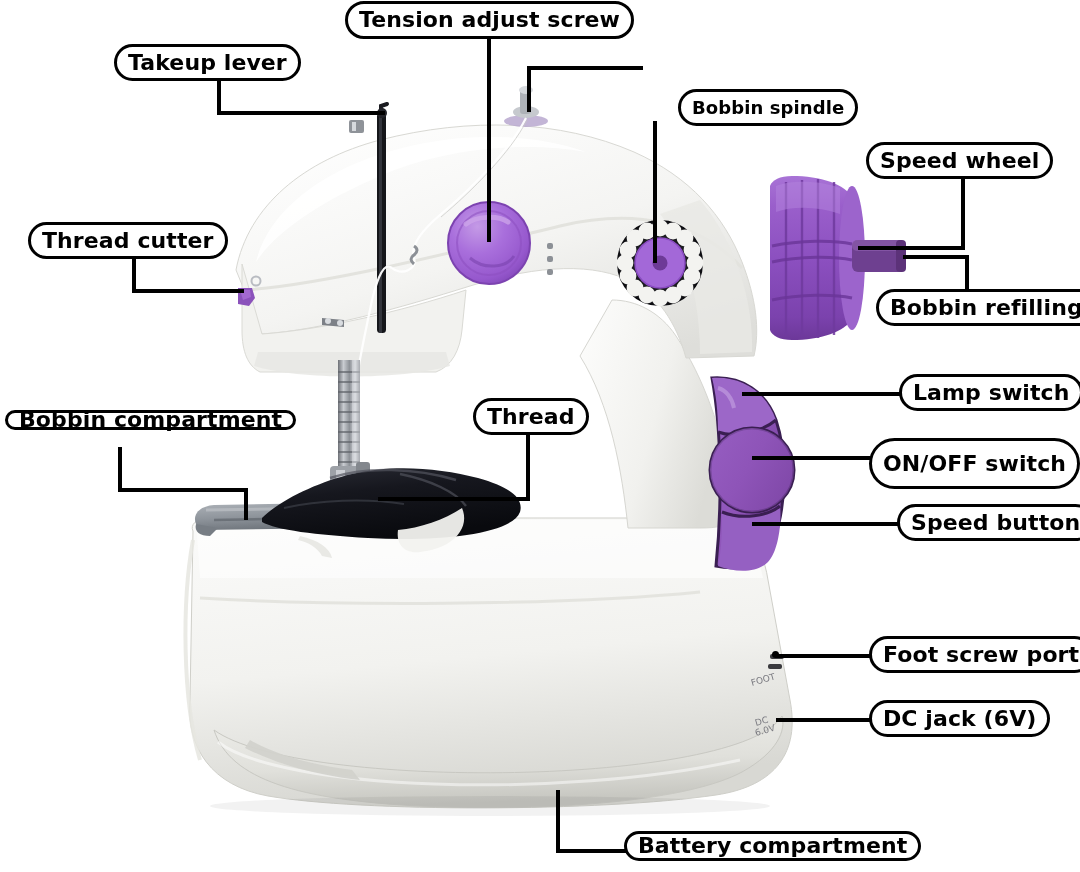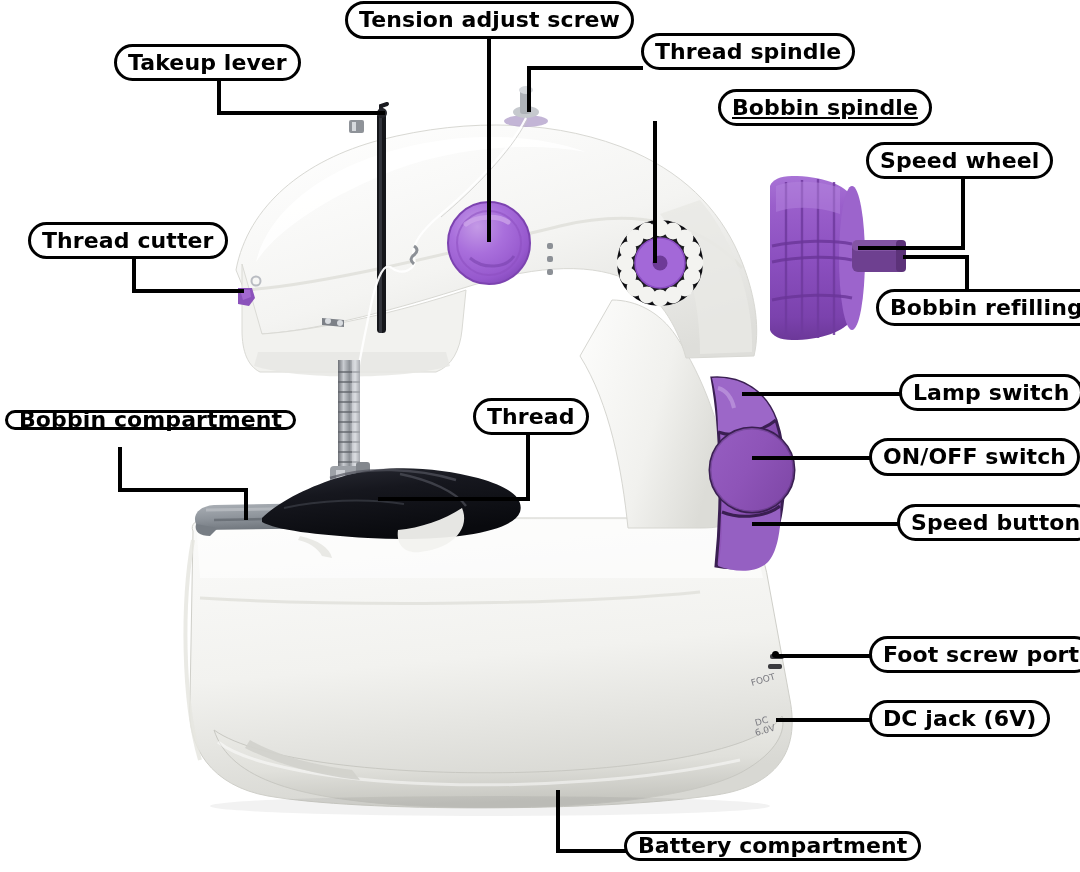--- a/index.html
+++ b/index.html
@@ -418,25 +418,22 @@
   <div class="ln lnh" style="left:556px;top:849px;width:78px;"></div>
 
   <div class="label" style="left:345px;top:1px;height:38px;font-size:22px;">
     <span>Tension adjust screw</span>
   </div>
 
   <div class="label" style="left:114px;top:44px;height:37px;font-size:22px;">
     <span>Takeup lever</span>
   </div>
 
-  <div class="label" style="left:641px;top:33px;height:37px;font-size:22px;">
-    <span>Thread spindle</span>
-  </div>
-
-  <div class="label" style="left:718px;top:89px;height:37px;font-size:22px;text-decoration:underline;">
+
+  <div class="label" style="left:678px;top:89px;height:37px;font-size:18px;">
     <span>Bobbin spindle</span>
   </div>
 
   <div class="label" style="left:866px;top:142px;height:37px;font-size:22px;">
     <span>Speed wheel</span>
   </div>
 
   <div class="label" style="left:876px;top:289px;height:37px;font-size:22px;">
     <span>Bobbin refilling</span>
   </div>
@@ -450,21 +447,21 @@
   </div>
 
   <div class="label" style="left:473px;top:398px;height:37px;font-size:22px;">
     <span>Thread</span>
   </div>
 
   <div class="label" style="left:899px;top:374px;height:37px;font-size:22px;">
     <span>Lamp switch</span>
   </div>
 
-  <div class="label" style="left:869px;top:438px;height:38px;font-size:22px;">
+  <div class="label" style="left:869px;top:438px;height:51px;font-size:22px;">
     <span>ON/OFF switch</span>
   </div>
 
   <div class="label" style="left:897px;top:504px;height:37px;font-size:22px;">
     <span>Speed button</span>
   </div>
 
   <div class="label" style="left:869px;top:636px;height:37px;font-size:22px;">
     <span>Foot screw port</span>
   </div>

